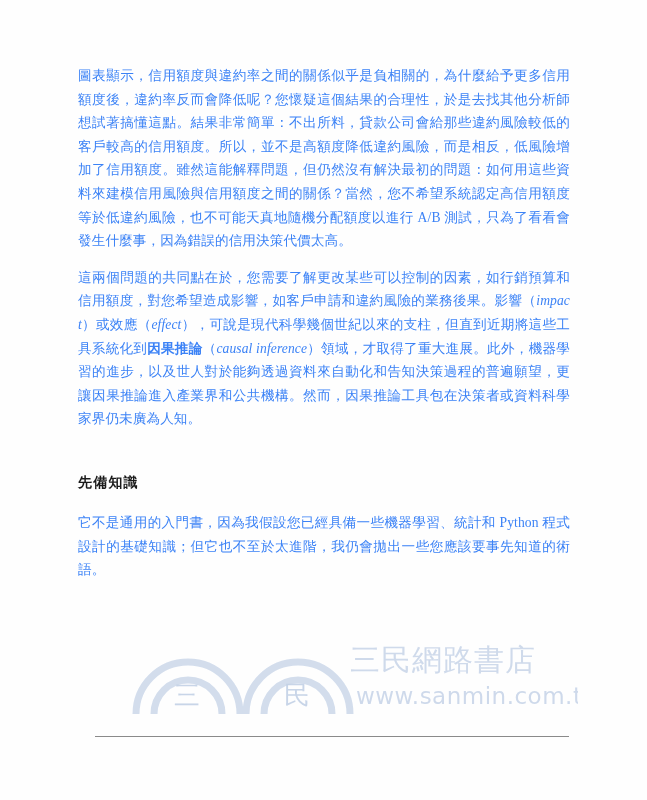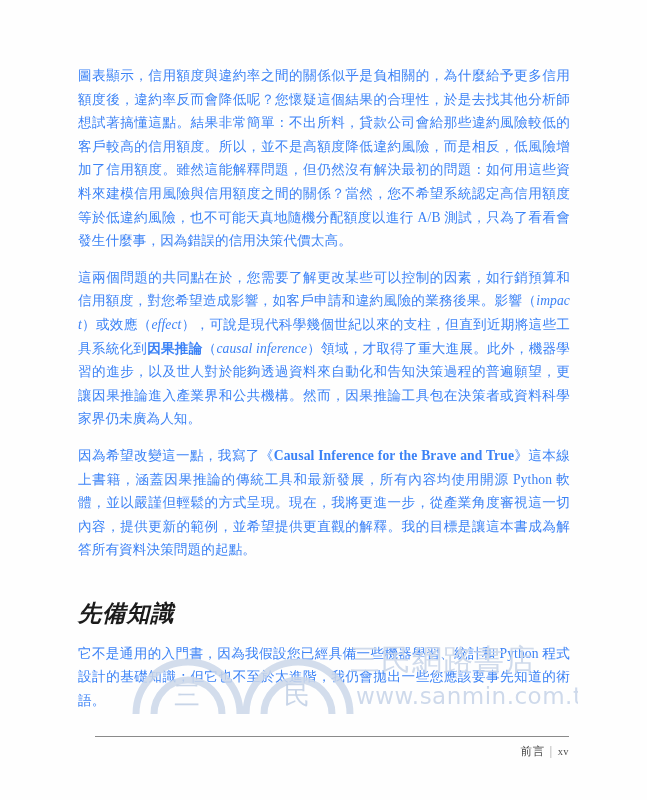--- a/index.html
+++ b/index.html
@@ -40,26 +40,25 @@
     letter-spacing: 0.1px;
     color: #3b82f6;
     word-break: break-all;
   }
   .para:last-child { margin-bottom: 0; }
 
   
   .section-heading {
     font-family: "Liberation Sans", "DejaVu Sans", sans-serif;
     font-weight: bold;
-    font-size: 23px;
+    font-size: 14px;
     line-height: 26px;
     letter-spacing: 1.2px;
     color: #1b1b1b;
     margin: 38px 0 16px 0;
-    font-style: italic;
   }
 
   
   .it { font-style: italic; }
   .bd { font-weight: bold; }
   .latin { font-family: "Liberation Serif", "DejaVu Serif", serif; }
   .sans-bd {
     font-family: "Liberation Serif", "DejaVu Serif", serif;
     font-weight: bold;
   }
@@ -109,21 +108,20 @@
 <body>
 
 <div id="page">
 
   <div id="content">
 
     <p class="para">圖表顯示，信用額度與違約率之間的關係似乎是負相關的，為什麼給予更多信用額度後，違約率反而會降低呢？您懷疑這個結果的合理性，於是去找其他分析師想試著搞懂這點。結果非常簡單：不出所料，貸款公司會給那些違約風險較低的客戶較高的信用額度。所以，並不是高額度降低違約風險，而是相反，低風險增加了信用額度。雖然這能解釋問題，但仍然沒有解決最初的問題：如何用這些資料來建模信用風險與信用額度之間的關係？當然，您不希望系統認定高信用額度等於低違約風險，也不可能天真地隨機分配額度以進行 A/B 測試，只為了看看會發生什麼事，因為錯誤的信用決策代價太高。</p>
 
     <p class="para"><span>這兩個問題的共同點在於，您需要了解更改某些可以控制的因素，如行銷預算和信用額度，對您希望造成影響，如客戶申請和違約風險的業務後果。影響（</span><span class="it latin">impact</span><span>）或效應（</span><span class="it latin">effect</span><span>），可說是現代科學幾個世紀以來的支柱，但直到近期將這些工具系統化到</span><span class="bd">因果推論</span><span>（</span><span class="it latin">causal inference</span><span>）領域，才取得了重大進展。此外，機器學習的進步，以及世人對於能夠透過資料來自動化和告知決策過程的普遍願望，更讓因果推論進入產業界和公共機構。然而，因果推論工具包在決策者或資料科學家界仍未廣為人知。</span></p>
 
-    <p class="para"><span>因為希望改變這一點，我寫了《</span><span class="sans-bd">Causal Inference for the Brave and True</span><span>》這本線上書籍，涵蓋因果推論的傳統工具和最新發展，所有內容均使用開源 Python 軟體，並以嚴謹但輕鬆的方式呈現。現在，我將更進一步，從產業角度審視這一切內容，提供更新的範例，並希望提供更直觀的解釋。我的目標是讓這本書成為解答所有資料決策問題的起點。</span></p>
 
     <h2 class="section-heading">先備知識</h2>
 
 
     <p class="para">它不是通用的入門書，因為我假設您已經具備一些機器學習、統計和 Python 程式設計的基礎知識；但它也不至於太進階，我仍會拋出一些您應該要事先知道的術語。</p>
 
   </div>
 
   <div id="watermark">
     <svg width="450" height="86" viewBox="0 0 450 86" xmlns="http://www.w3.org/2000/svg">
@@ -135,16 +133,15 @@
       </g>
       <text x="46" y="68" font-family="'DejaVu Sans', sans-serif" font-size="26" fill="#c3d1e6" opacity="0.9">三</text>
       <text x="156" y="68" font-family="'DejaVu Sans', sans-serif" font-size="26" fill="#c3d1e6" opacity="0.9">民</text>
       <text x="222" y="34" font-family="'DejaVu Sans', sans-serif" font-size="30" fill="#ccd8ea" opacity="0.92" letter-spacing="1">三民網路書店</text>
       <text x="228" y="68" font-family="'DejaVu Sans', sans-serif" font-size="23" fill="#ccd8ea" opacity="0.95" letter-spacing="0.5">www.sanmin.com.tw</text>
     </svg>
   </div>
 
   <div id="footer">
     <div id="footer-rule"></div>
-    <div id="footer-text"><span>前言</span><span class="sep">|</span><span class="folio">xv</span></div>
   </div>
 
 </div>
 
 </body></html>

